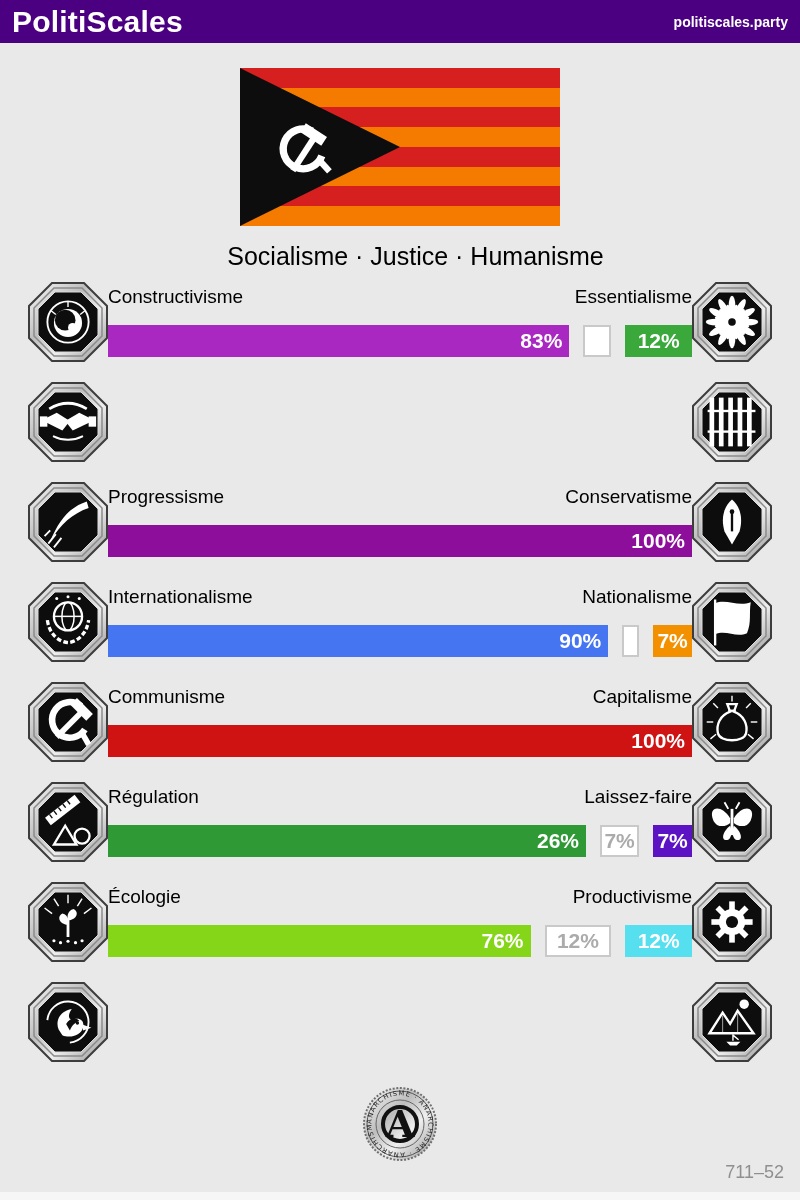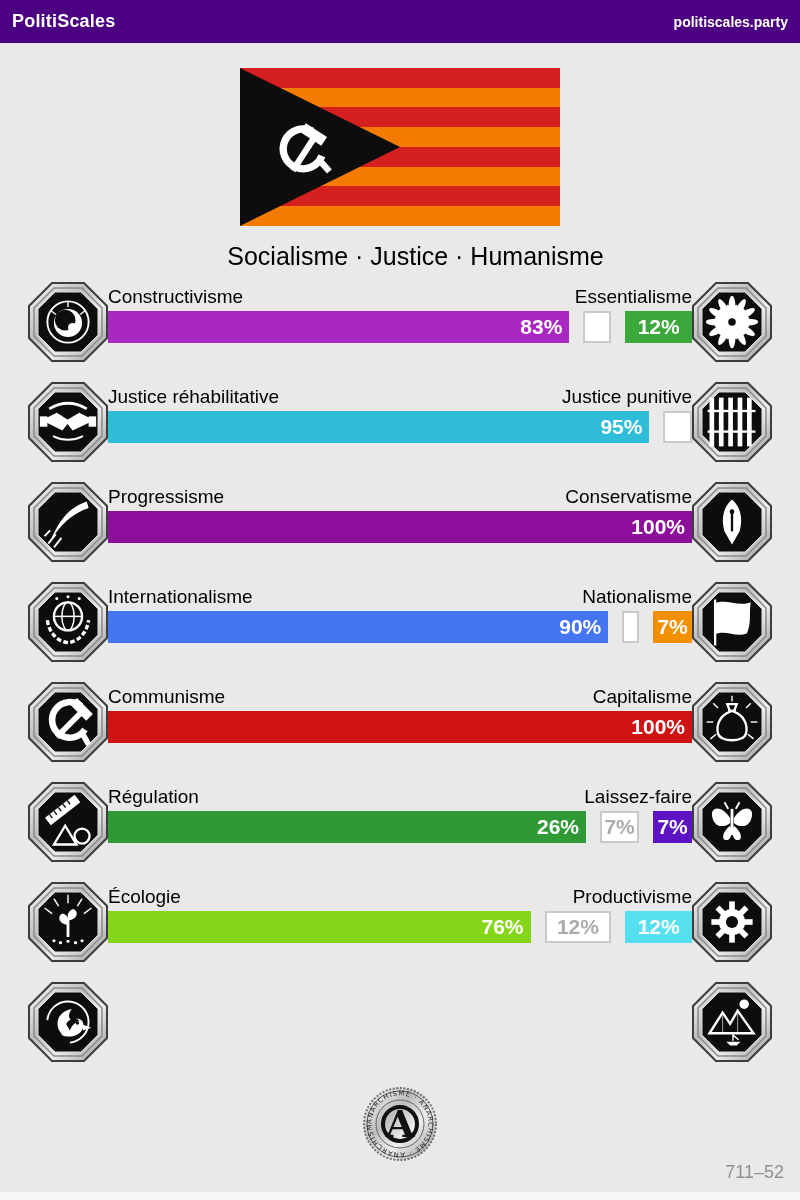--- a/index.html
+++ b/index.html
@@ -5,31 +5,31 @@
   html,body{margin:0;padding:0;}
   body{
     width:800px;height:1200px;position:relative;overflow:hidden;
     background:#E9E9E9;
     font-family:"Liberation Sans",sans-serif;
   }
   .header{
     height:43px;background:#4B0082;display:flex;justify-content:space-between;
     align-items:center;padding:0 12px;box-sizing:border-box;
   }
-  .header .title{color:#fff;font-weight:bold;font-size:18px;letter-spacing:0.2px;}
+  .header .title{color:#fff;font-weight:bold;font-size:30px;letter-spacing:0.2px;}
   .header .site{color:#fff;font-weight:bold;font-size:14px;}
   .flag{position:relative;width:320px;height:158px;margin:25px auto 0;}
   .flag .stripes{position:absolute;left:0;top:0;right:0;bottom:0;}
   .flag svg{position:absolute;left:0;top:0;}
   .subtitle{text-align:center;font-size:25px;color:#000;margin-top:15px;height:30px;line-height:30px;padding-left:31px;}
   #axes{margin-top:15px;}
   .axis-row{position:relative;height:100px;}
   .bar-block{position:absolute;left:108px;top:2px;width:584px;}
   .labels{display:flex;justify-content:space-between;font-size:19px;line-height:18px;color:#000;}
-  .bar{display:flex;height:36px;margin-top:5px;gap:14px;}
+  .bar{display:flex;height:36px;margin-top:19px;gap:14px;}
   .seg{height:32px;box-sizing:border-box;font-size:21px;font-weight:bold;line-height:32px;color:#fff;overflow:visible;white-space:nowrap;}
   .segl{text-align:right;padding-right:7px;}
   .segm{background:#fff;border:2px solid #C9C9C9;color:#ABABAB;text-align:center;line-height:28px;}
   .segr{text-align:center;}
   .badge{position:absolute;top:-6px;width:84px;height:84px;}
   .badge.bl{left:26px;}
   .badge.br{right:26px;}
   .coin{width:76px;height:76px;margin:0 auto;position:relative;top:0px;}
   .footer-code{position:absolute;right:16px;top:1162px;font-size:18px;color:#8F8F8F;}
   .bottom-strip{position:absolute;left:0;bottom:0;width:800px;height:8px;background:#F6F6F6;}
@@ -139,30 +139,20 @@
             <path d="M12 18 Q32 6 52 18" stroke="#fff" stroke-width="3" fill="none"></path>
             <g fill="#fff">
               <path d="M4 30 L20 22 L34 31 L26 41 Z"></path>
               <path d="M60 30 L44 22 L29 31 L37 41 Z"></path>
               <rect x="2" y="26" width="8" height="11"></rect>
               <rect x="54" y="26" width="8" height="11"></rect>
             </g>
             <path d="M16 47 Q32 55 48 47" stroke="#fff" stroke-width="2" fill="none"></path>
           </g>
         </svg></div>
-      <div class="bar-block">
-        <div class="labels">
-          <span>Justice réhabilitative</span>
-          <span>Justice punitive</span>
-        </div>
-        <div class="bar">
-          <div class="seg segl" style="width:95%;background:#2FBDD8">95%</div>
-          <div class="seg segm" style="width:5%"></div>
-        </div>
-      </div>
       <div class="badge br"><svg viewBox="0 0 84 84" width="84" height="84">
           <polygon points="26,3 58,3 81,26 81,58 58,81 26,81 3,58 3,26" fill="url(#metal)" stroke="#3d3d3d" stroke-width="2"></polygon>
           <polygon points="28,8 56,8 76,28 76,56 56,76 28,76 8,56 8,28" fill="none" stroke="#8a8a8a" stroke-width="1.5"></polygon>
           <polygon points="29,12 55,12 72,29 72,55 55,72 29,72 12,55 12,29" fill="#0d0d0d" stroke="#dcdcdc" stroke-width="1"></polygon>
           <g transform="translate(12,12) scale(0.9375)">
             <g fill="#fff">
               <rect x="8" y="6" width="5" height="52"></rect>
               <rect x="18" y="6" width="5" height="52"></rect>
               <rect x="28" y="6" width="5" height="52"></rect>
               <rect x="38" y="6" width="5" height="52"></rect>

